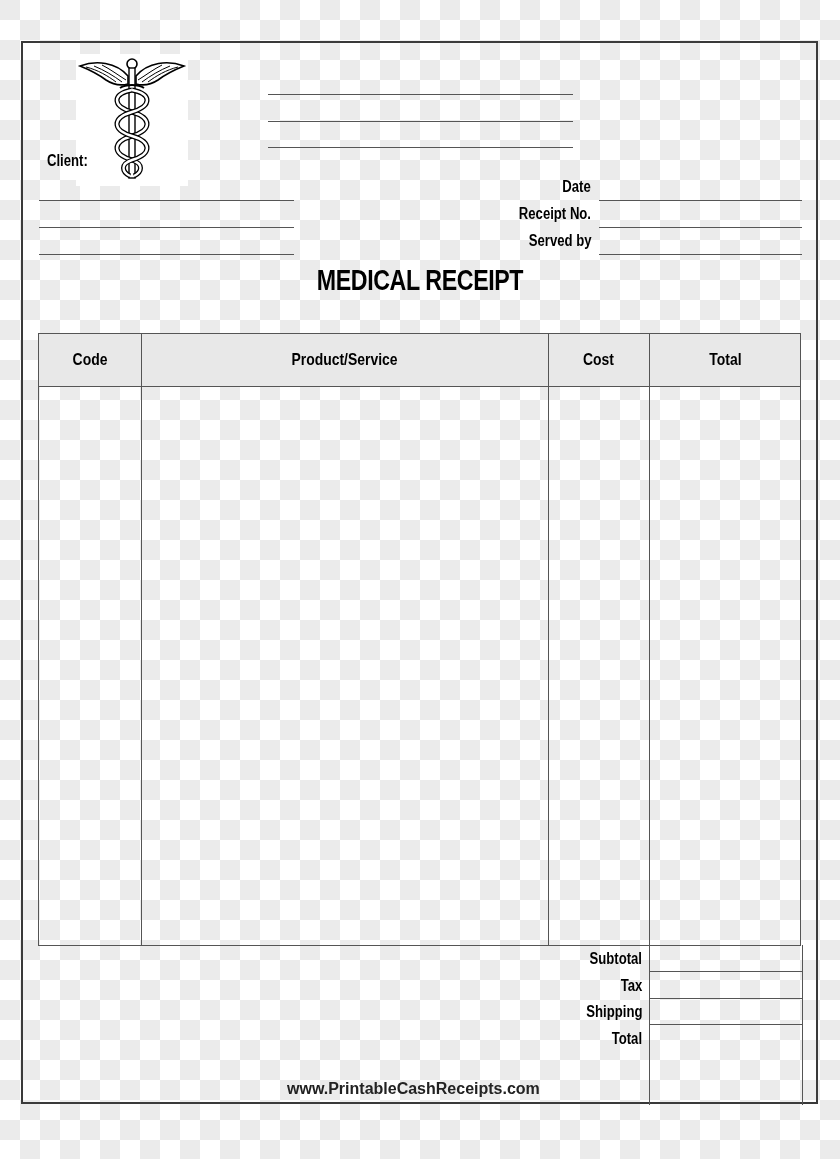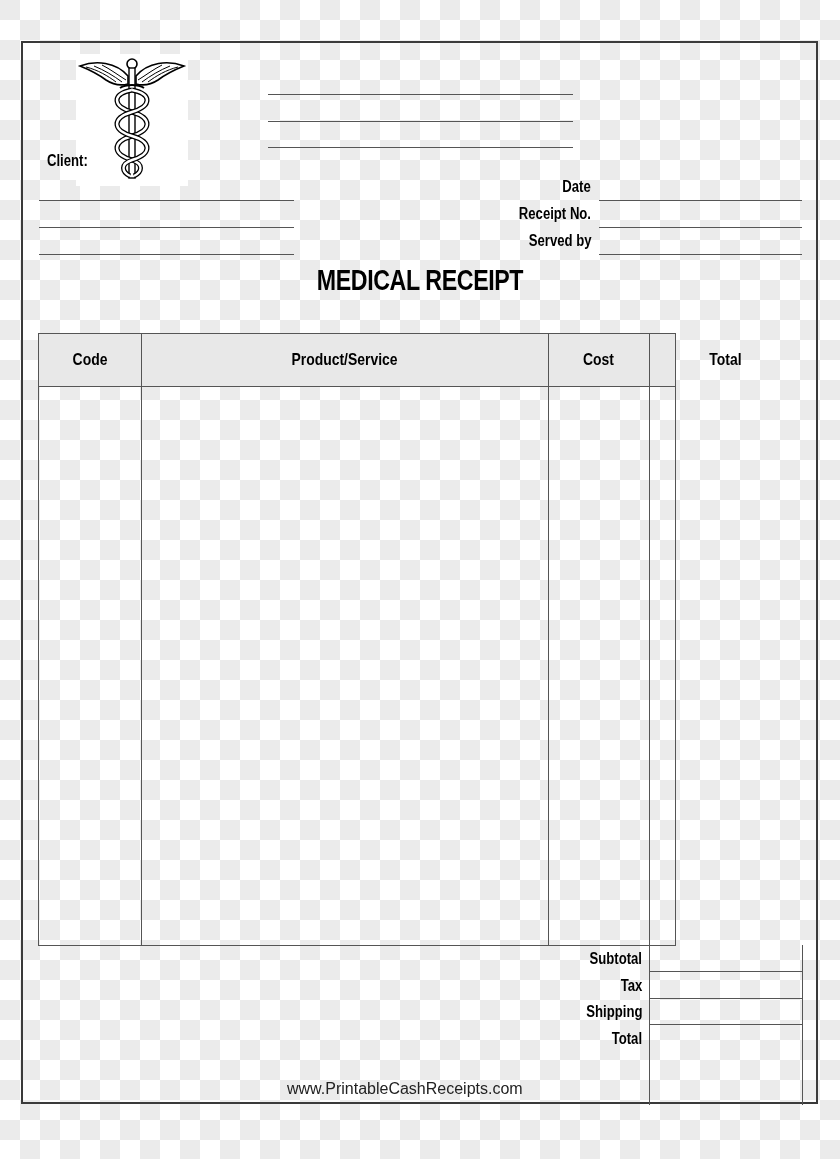--- a/index.html
+++ b/index.html
@@ -22,27 +22,27 @@
       transform:scaleX(0.82); white-space:nowrap; line-height:18px;
     }
     .lbl.right { transform-origin:right center; text-align:right; }
     .lbl.left { transform-origin:left center; }
     .logo { left:76px; top:54px; width:112px; height:132px; background:#fff; }
     .title {
       position:absolute; left:270px; top:264px; width:300px; text-align:center;
       font-weight:bold; font-size:29px; letter-spacing:-0.5px;
       transform:scaleX(0.80); transform-origin:center; color:#000; line-height:32px;
     }
-    .tbl { position:absolute; left:38px; top:333px; width:638px; height:613px; border:1.5px solid #555; box-sizing:border-box; }
+    .tbl { position:absolute; left:38px; top:333px; width:763px; height:613px; border:1.5px solid #555; box-sizing:border-box; }
     .thead { position:absolute; left:0; top:0; width:100%; height:53px; background:#e8e8e8; border-bottom:1.5px solid #555; box-sizing:border-box; }
     .vline { position:absolute; top:0; bottom:0; width:0; border-left:1.5px solid #555; }
     .th { position:absolute; top:16px; height:20px; text-align:center; font-weight:bold; font-size:17px; transform:scaleX(0.82); line-height:20px; color:#000; }
     .sumbox { position:absolute; left:649px; top:945px; width:154px; height:160px; border-left:1.5px solid #555; border-right:1.5px solid #555; box-sizing:border-box; }
     .sumline { position:absolute; left:0; width:100%; height:0; border-top:1.5px solid #555; }
-    .footer { position:absolute; left:287px; top:1080px; font-size:16px; color:#222; white-space:nowrap; }
+    .footer { position:absolute; left:287px; top:1080px; font-size:16px; color:#222; white-space:nowrap;font-weight:bold; }
   </style>
 </head>
 <body>
 
 <div class="abs frame"></div>
 
 <div class="abs logo">
   <svg width="112" height="132" viewBox="0 0 112 132">
 
     <path d="M52 22 C40 8, 20 6, 4 12 C14 16, 22 20, 30 26 C36 30, 44 32, 52 30 Z" fill="#fff" stroke="#000" stroke-width="1.6"></path>

